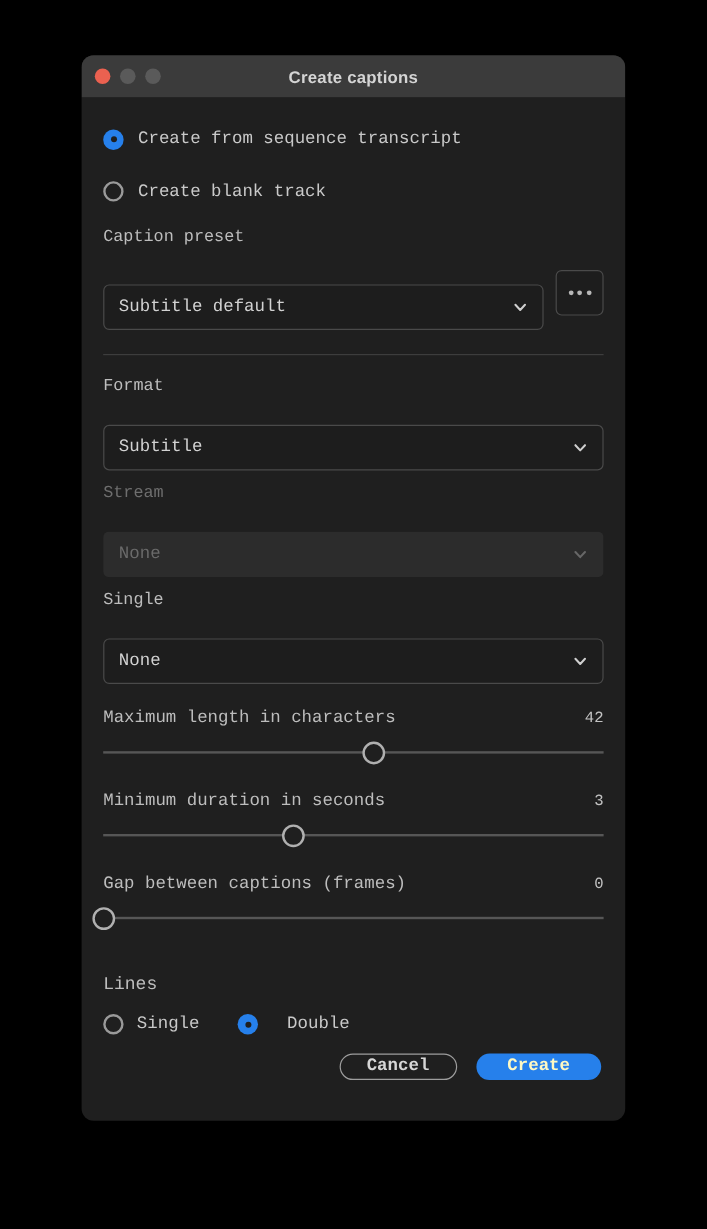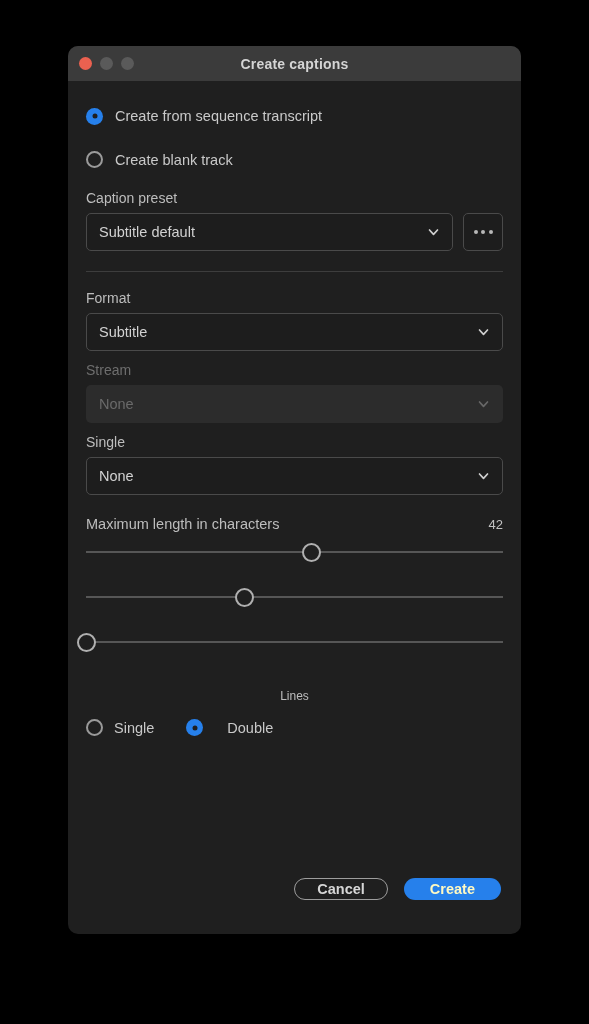--- a/index.html
+++ b/index.html
@@ -67,20 +67,21 @@
     font-weight: bold;
     color: #d4d4d4;
     letter-spacing: 0.2px;
   }
 
   
   .body {
     flex: 1 1 auto;
     padding: 0 18px;
     position: relative;
+    font-family: Liberation Mono, monospace;
   }
 
   
   .radio-row {
     display: flex;
     align-items: center;
     height: 26px;
     gap: 12px;
   }
   .radio-row.first { margin-top: 22px; }
@@ -129,20 +130,21 @@
   .select {
     position: relative;
     height: 38px;
     flex: 1 1 auto;
     background: #1d1d1d;
     border: 1px solid #4a4a4a;
     border-radius: 5px;
     display: flex;
     align-items: center;
     padding: 0 12px;
+    margin-top: 24px;
   }
   .select .val {
     font-size: 14.5px;
     color: #d2d2d2;
   }
   .select.disabled {
     background: #2c2c2c;
     border-color: transparent;
   }
   .select.disabled .val { color: #6a6a6a; }
@@ -214,24 +216,23 @@
     width: 19px;
     height: 19px;
     margin-left: -9.5px;
     border-radius: 50%;
     border: 2px solid #b0b0b0;
     background: #1f1f1f;
   }
 
   
   .lines-label {
-    font-size: 12px;
+    font-size: 15px;
     color: #bdbdbd;
     margin-top: 35px;
-    text-align: center;
   }
   .lines-row {
     display: flex;
     align-items: center;
     margin-top: 16px;
   }
   .lines-row .opt {
     display: flex;
     align-items: center;
     gap: 11px;
@@ -364,27 +365,35 @@
           <span class="name">Maximum length in characters</span>
           <span class="value">42</span>
         </div>
         <div class="track-wrap">
           <div class="track"></div>
           <div class="thumb" style="left:54%;"></div>
         </div>
       </div>
 
       <div class="slider-group">
+        <div class="slider-head">
+          <span class="name">Minimum duration in seconds</span>
+          <span class="value">3</span>
+        </div>
         <div class="track-wrap">
           <div class="track"></div>
           <div class="thumb" style="left:38%;"></div>
         </div>
       </div>
 
       <div class="slider-group">
+        <div class="slider-head">
+          <span class="name">Gap between captions (frames)</span>
+          <span class="value">0</span>
+        </div>
         <div class="track-wrap">
           <div class="track"></div>
           <div class="thumb" style="left:0%;"></div>
         </div>
       </div>
 
       <div class="lines-label">Lines</div>
       <div class="lines-row">
         <div class="opt">
           <div class="radio off"></div>

